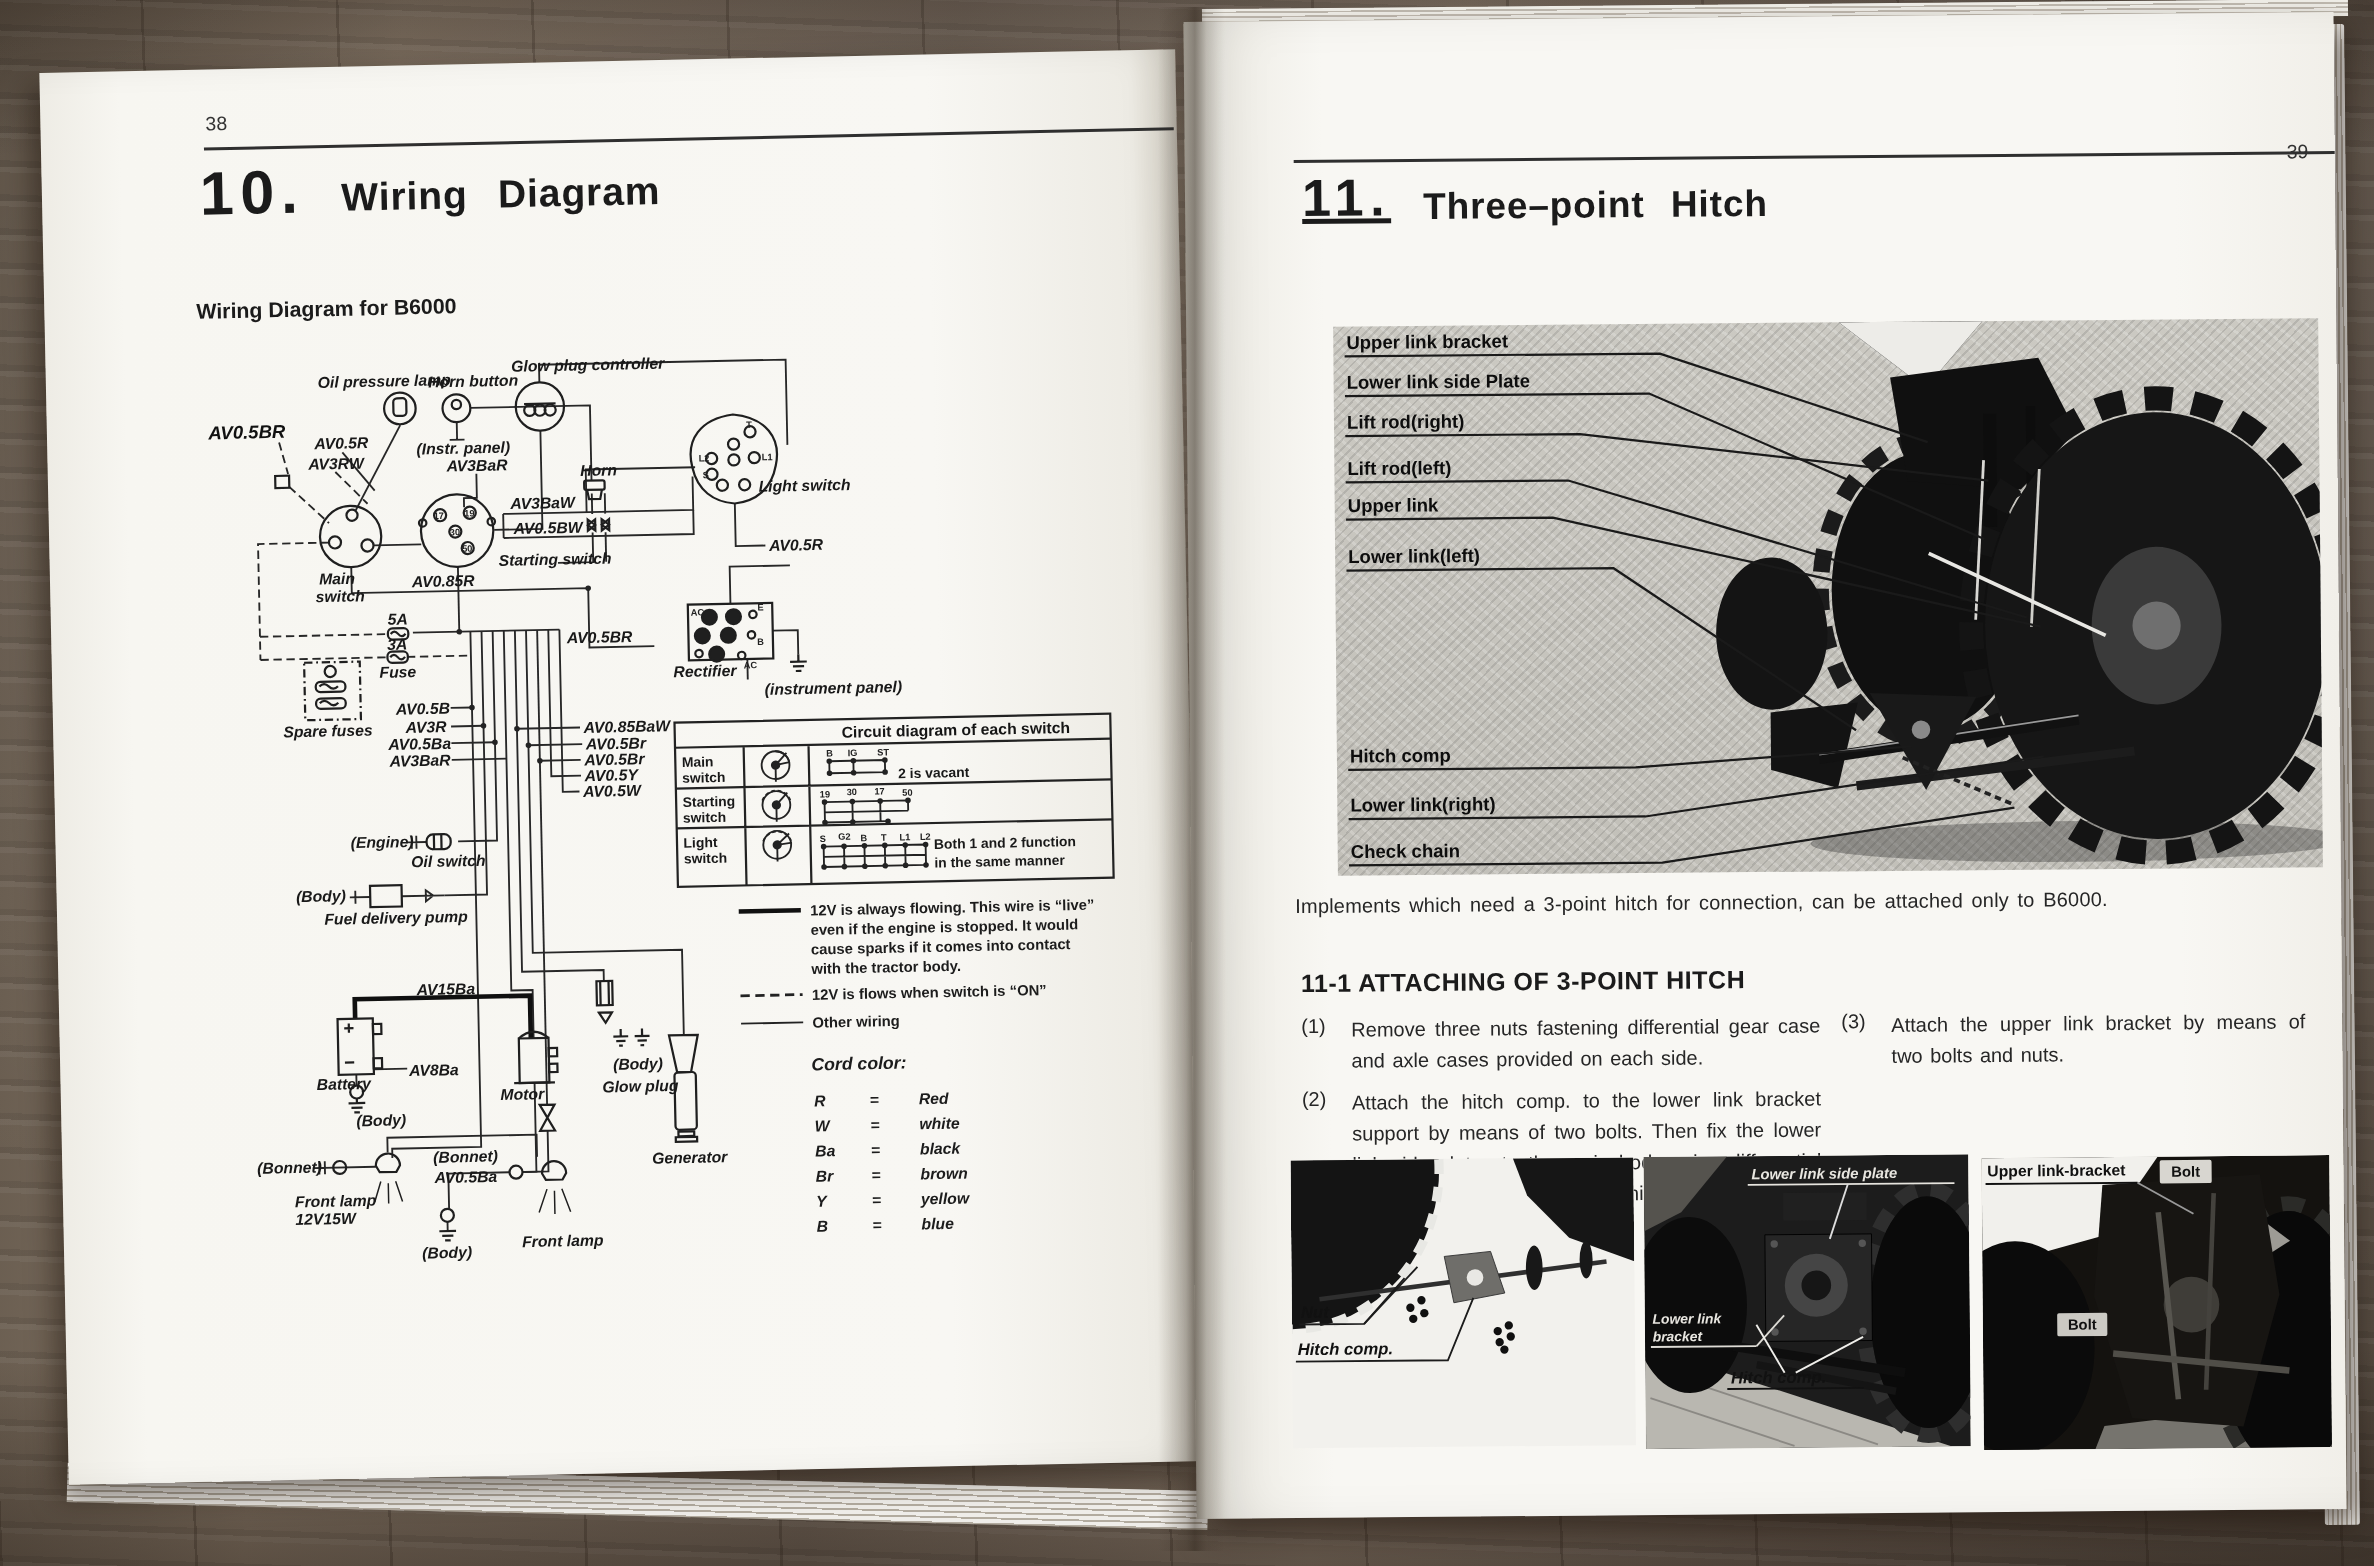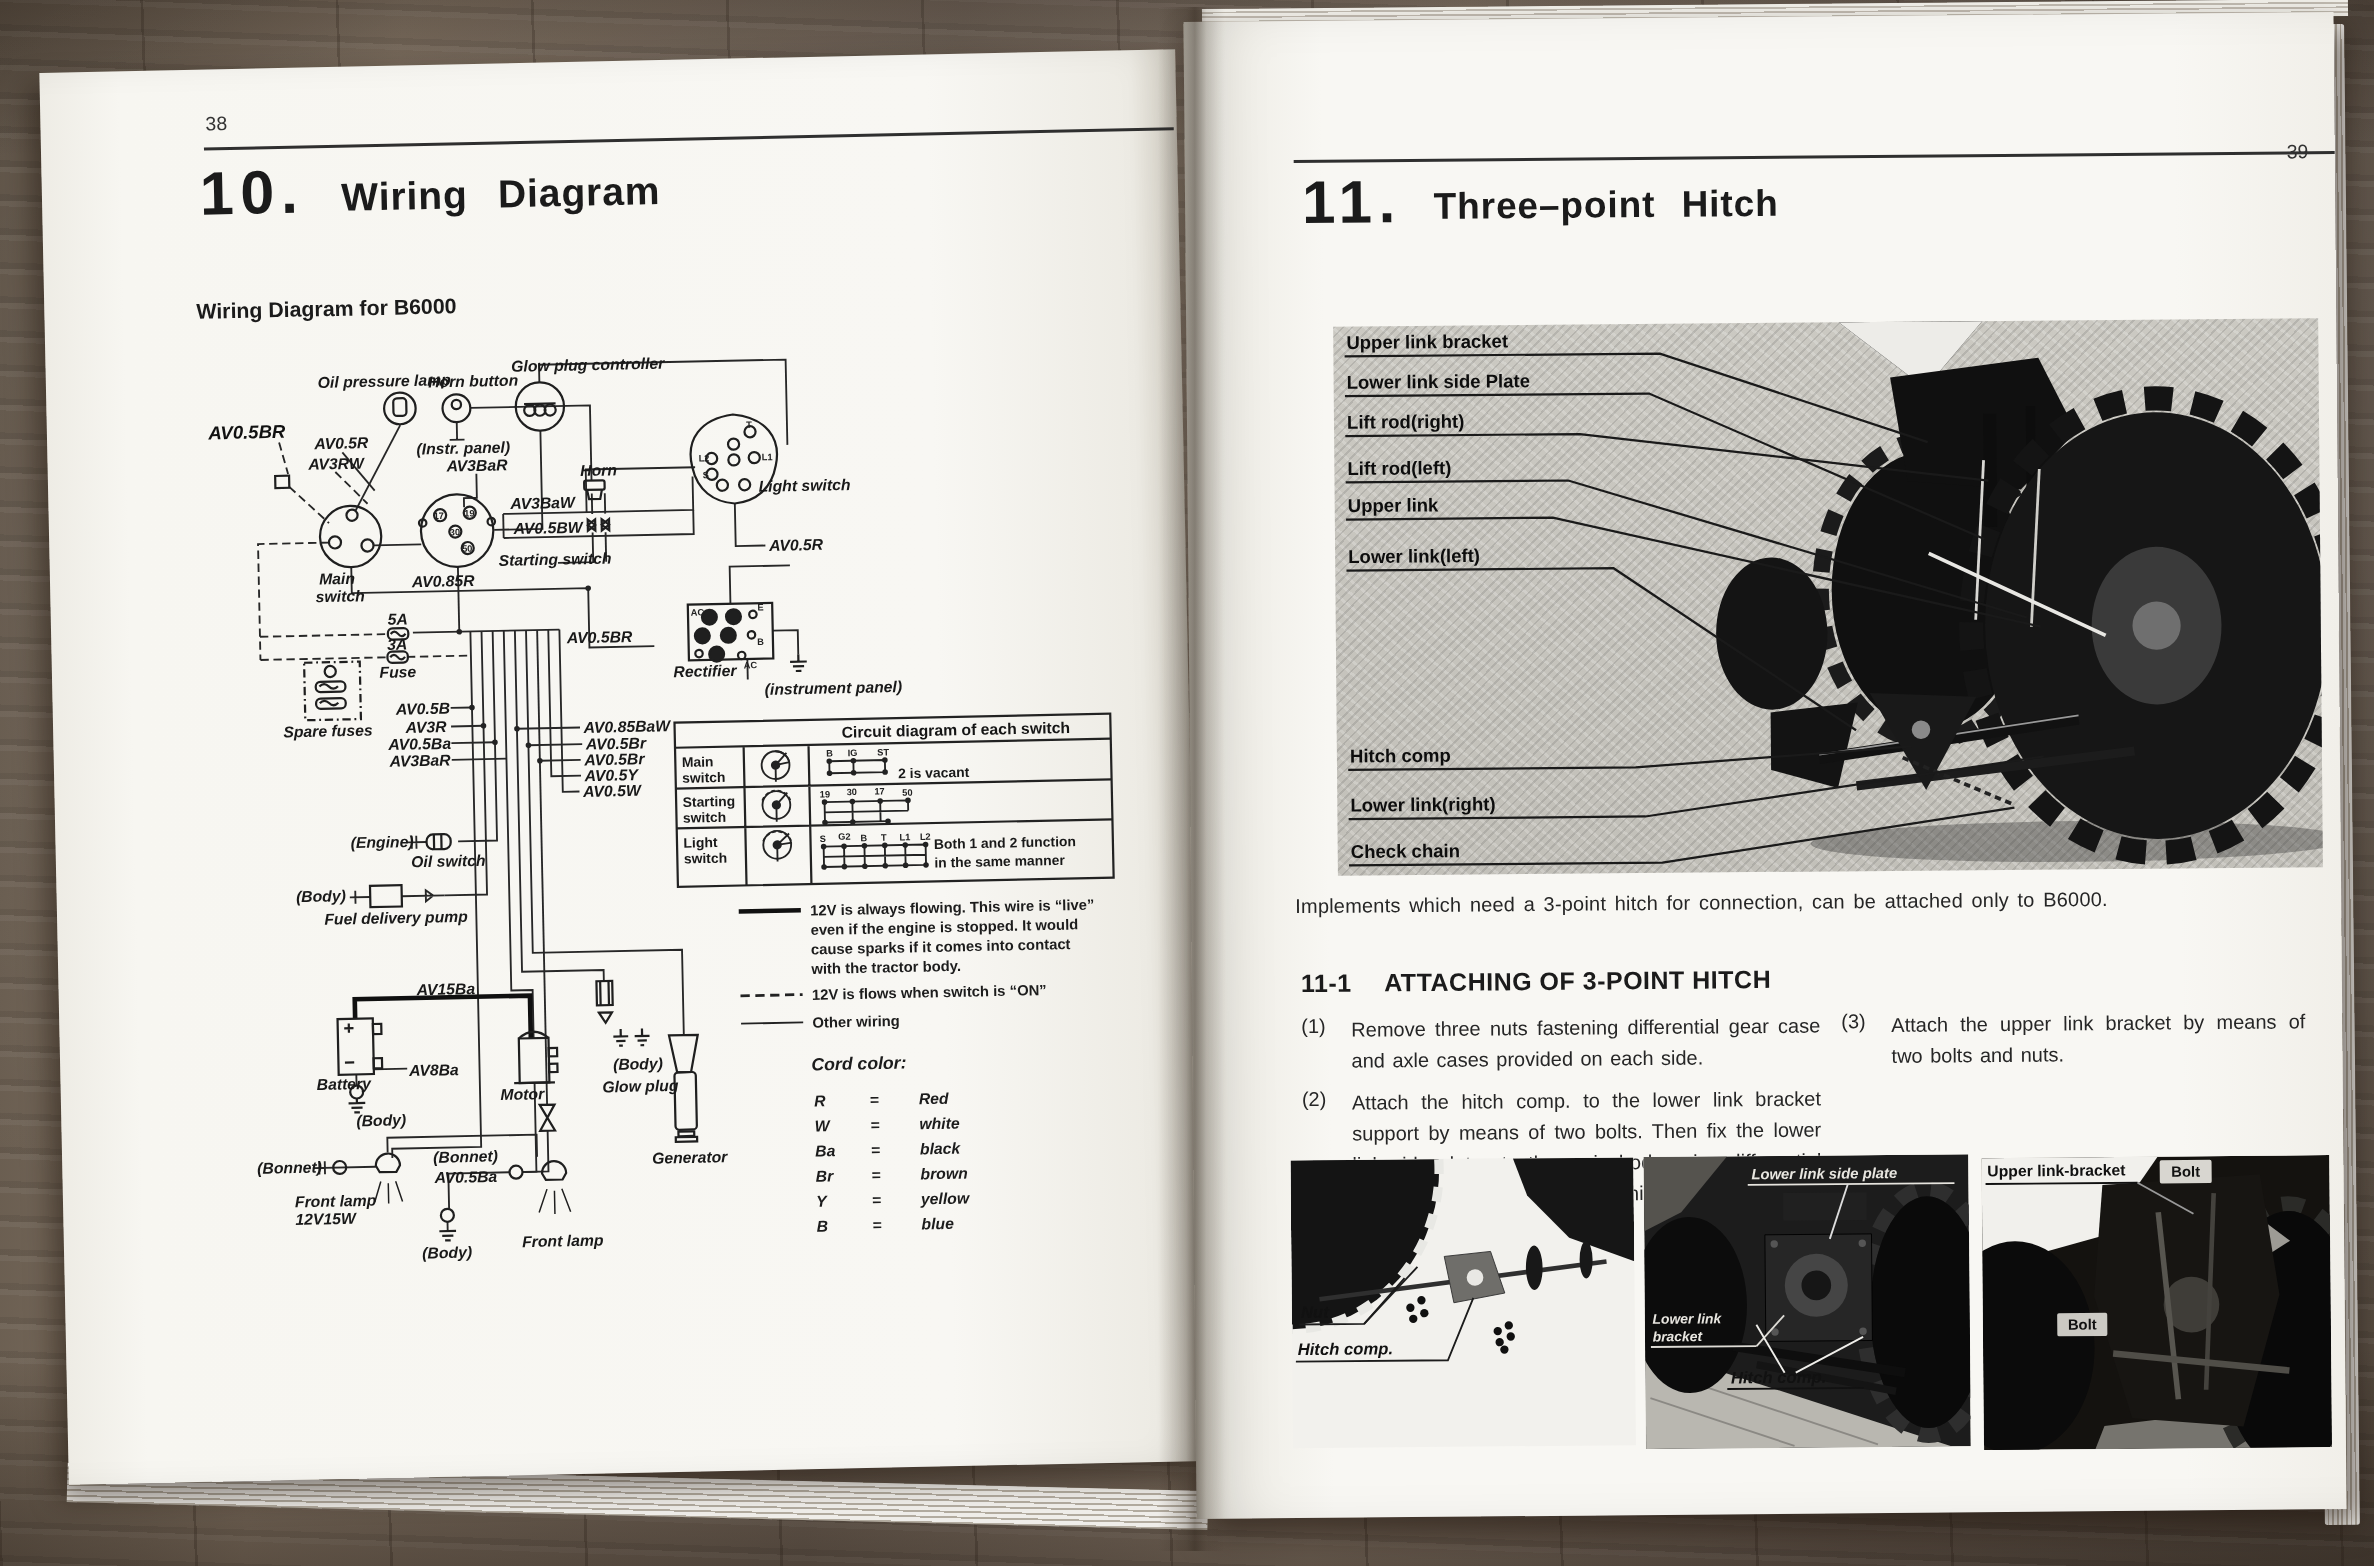--- a/index.html
+++ b/index.html
@@ -46,21 +46,21 @@
 
   
   #figure{position:absolute;left:147px;top:306px;width:985px;height:549px;
     background:
       repeating-linear-gradient(135deg, rgba(70,70,70,.16) 0 1.9px, rgba(0,0,0,0) 1.9px 6.5px),
       repeating-linear-gradient(40deg, rgba(255,255,255,.18) 0 2.8px, rgba(0,0,0,0) 2.8px 10.2px),
       linear-gradient(#cbc9c2,#c2c0b9);}
   #caption{position:absolute;left:104px;top:874px;width:1028px;font-size:20px;color:#262626;
     letter-spacing:0.2px;word-spacing:2.8px;}
   .sec-head{position:absolute;font-weight:700;font-size:25px;letter-spacing:0.5px;}
-  .sec-head .sp{margin-right:26px;}
+  .sec-head .sp{}
   .item{position:absolute;display:flex;}
   .item .num{font-size:20px;width:50px;flex:0 0 50px;color:#262626;}
   .item .txt{font-size:20px;line-height:1.55;text-align:justify;color:#262626;word-spacing:1.9px;}
   .photo{position:absolute;overflow:hidden;background:#d8d6d0;}
 
   svg text{user-select:none;}
   .dl{font:italic 700 17px "Liberation Sans",sans-serif;fill:#191919;}
   .dlb{font:italic 700 20px "Liberation Sans",sans-serif;fill:#111;}
   .tt{font:700 15px "Liberation Sans",sans-serif;fill:#191919;}
   .tth{font:700 17px "Liberation Sans",sans-serif;fill:#151515;}
@@ -480,21 +480,21 @@
         <text class="cc" x="775" y="967">blue</text>
       </g>
     </g>
   </svg>
 </div>
 
 <div id="page-right" class="page">
   <div class="pgnum" style="left:1102px;top:128px;">39</div>
   <div class="rule" style="left:109px;top:139px;width:1041px;"></div>
   <div class="heading" style="left:117px;top:147px;gap:32px;">
-    <span class="h-num" style="font-size:60px;">11.</span>
+    <span class="h-num" style="font-size:52px;text-decoration:underline;">11.</span>
     <span class="h-title" style="margin-top:18.6px;font-size:37px;word-spacing:15px;">Three–point  Hitch</span>
   </div>
 
   <div id="figure">
     <svg width="985" height="549" viewBox="0 0 1062 592">
       <g>
         <polygon points="545,0 700,0 638,72" fill="#edecе8"></polygon>
         <polygon points="545,0 700,0 638,72" fill="#edece8"></polygon>
         <ellipse cx="800" cy="562" rx="290" ry="22" fill="rgba(40,40,40,.35)"></ellipse>
         <ellipse cx="640" cy="290" rx="117" ry="162" fill="none" stroke="#1b1b1b" stroke-width="18" stroke-dasharray="24 18"></ellipse>

